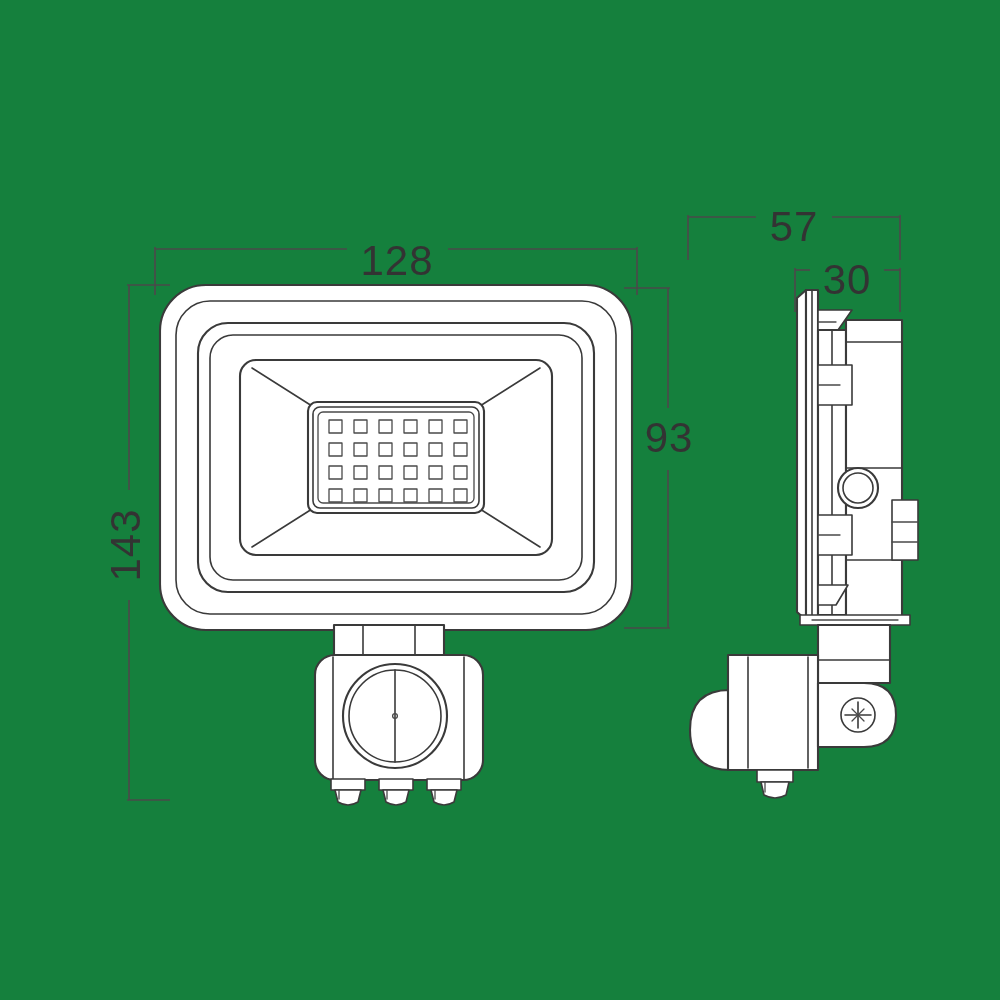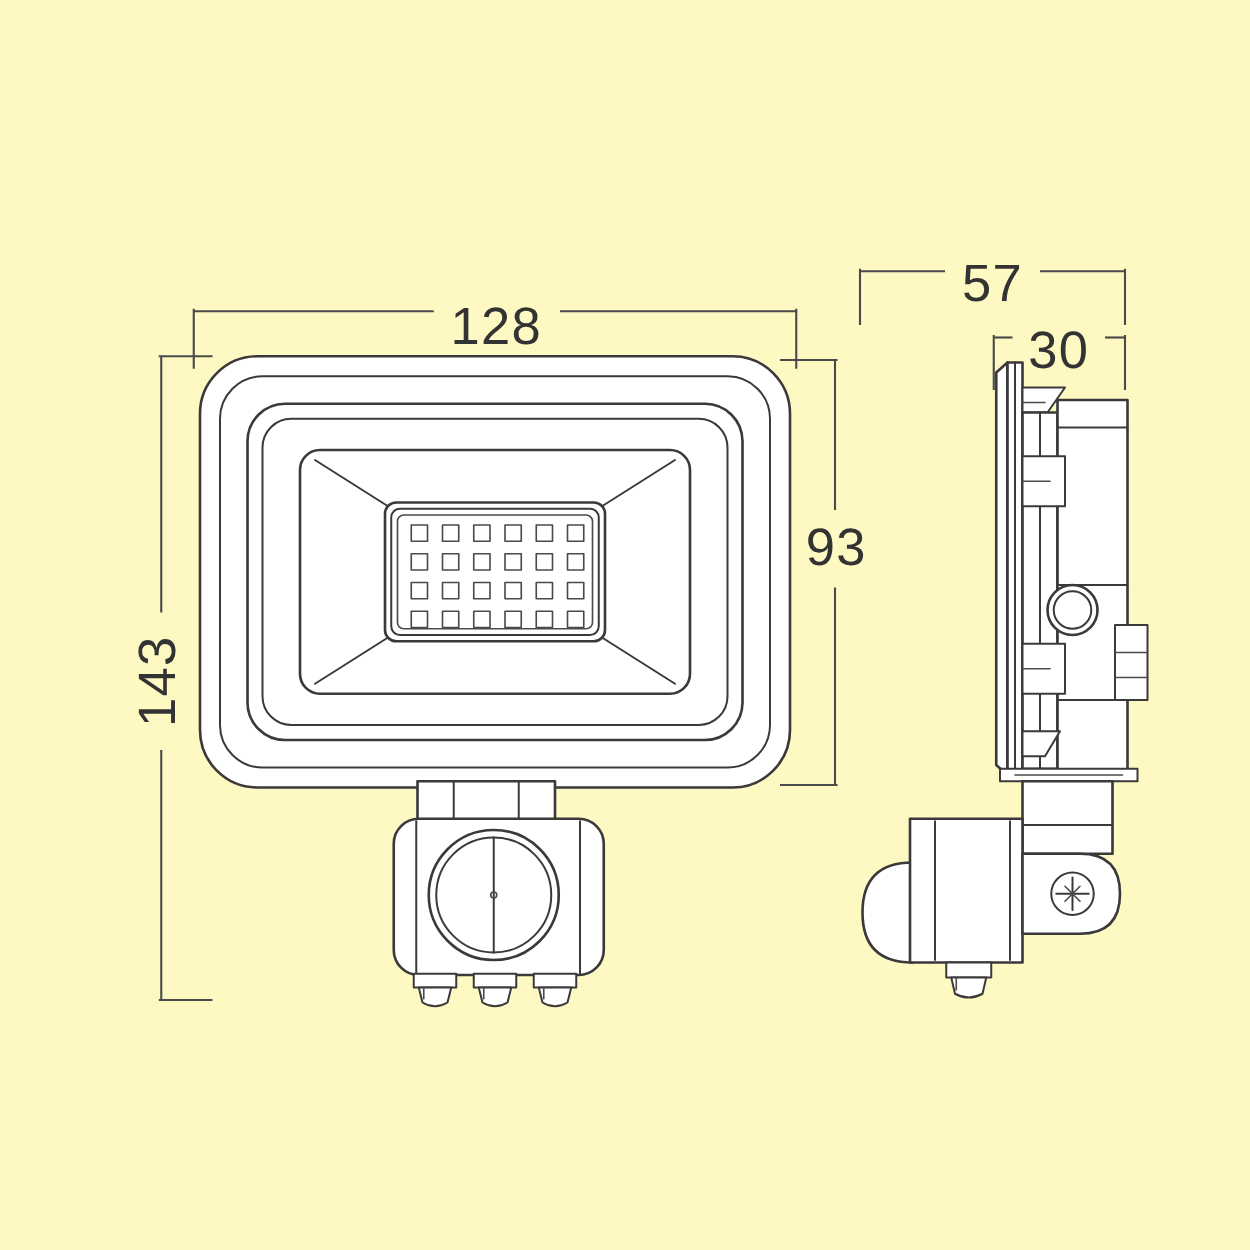--- a/index.html
+++ b/index.html
@@ -61,21 +61,21 @@
   .dim-text {
     font-family: "Liberation Sans", sans-serif;
     font-size: 42px;
     fill: #333333;
     letter-spacing: 1px;
   }
 </style>
 </head>
 <body>
 
-<div id="drawing-root" style="background: #fef9c3;">
+<div id="drawing-root" style="background: #15803d;">
 
   <svg class="drawing-canvas" viewBox="0 0 1000 1000">
 
     <g>
       <path class="dim" d="M155 247 L155 295"></path>
       <path class="dim" d="M637 247 L637 295"></path>
       <path class="dim" d="M155 249 L347 249"></path>
       <path class="dim" d="M448 249 L637 249"></path>
     </g>
 

